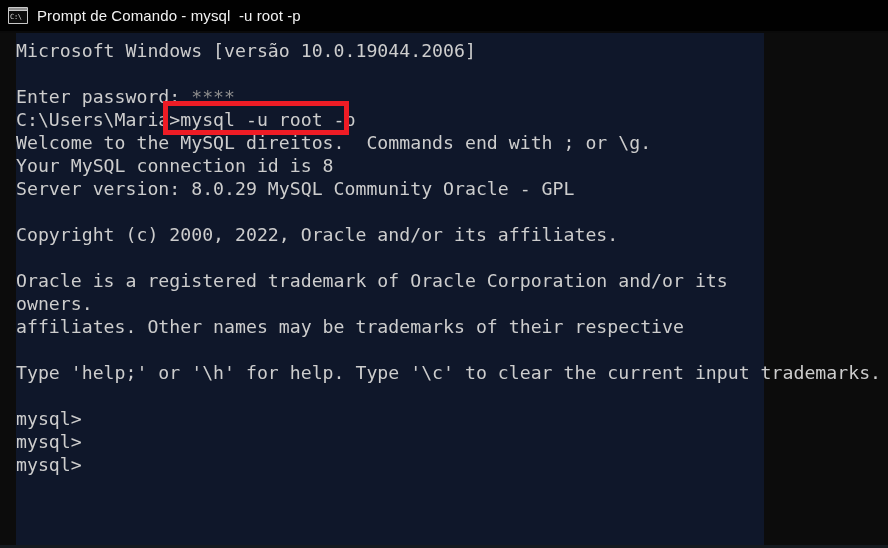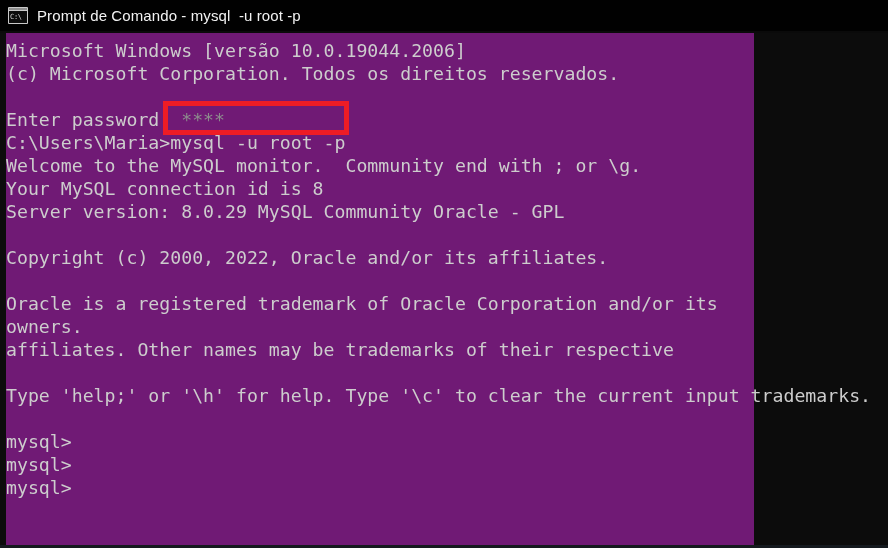--- a/index.html
+++ b/index.html
@@ -81,25 +81,25 @@
     font-family: "Liberation Sans", sans-serif;
     font-size: 15px;
     letter-spacing: 0.1px;
     white-space: pre;
     user-select: none;
   }
 
   
   #console {
     position: absolute;
-    left: 6px;
+    left: 16px;
     top: 33px;
     width: 748px;
     height: 512px;
-    background: #701a75;
+    background: #0f172a;
     padding: 6px 0 0 0;
     box-sizing: border-box;
   }
 
   .line {
     height: 23px;
     line-height: 23px;
     font-family: "DejaVu Sans Mono", monospace;
     font-size: 18.2px;
     color: #cdcdcd;
@@ -135,25 +135,24 @@
     <div class="console-icon">
       <span class="bar"></span>
       <span class="screen">C:\</span>
     </div>
     <div id="title-text">Prompt de Comando - mysql  -u root -p</div>
   </div>
   <div id="titlebar-bottom-edge"></div>
 
   <div id="console">
     <div class="line">Microsoft Windows [versão 10.0.19044.2006]</div>
-    <div class="line">(c) Microsoft Corporation. Todos os direitos reservados.</div>
     <div class="line blank">&nbsp;</div>
     <div class="line"><span>Enter password: </span><span class="dim">****</span></div>
     <div class="line">C:\Users\Maria&gt;mysql -u root -p</div>
-    <div class="line">Welcome to the MySQL monitor.  Community end with ; or \g.</div>
+    <div class="line">Welcome to the MySQL direitos.  Commands end with ; or \g.</div>
     <div class="line">Your MySQL connection id is 8</div>
     <div class="line">Server version: 8.0.29 MySQL Community Oracle - GPL</div>
     <div class="line blank">&nbsp;</div>
     <div class="line">Copyright (c) 2000, 2022, Oracle and/or its affiliates.</div>
     <div class="line blank">&nbsp;</div>
     <div class="line">Oracle is a registered trademark of Oracle Corporation and/or its</div>
     <div class="line">owners.</div>
     <div class="line">affiliates. Other names may be trademarks of their respective</div>
     <div class="line blank">&nbsp;</div>
     <div class="line">Type 'help;' or '\h' for help. Type '\c' to clear the current input trademarks.</div>

